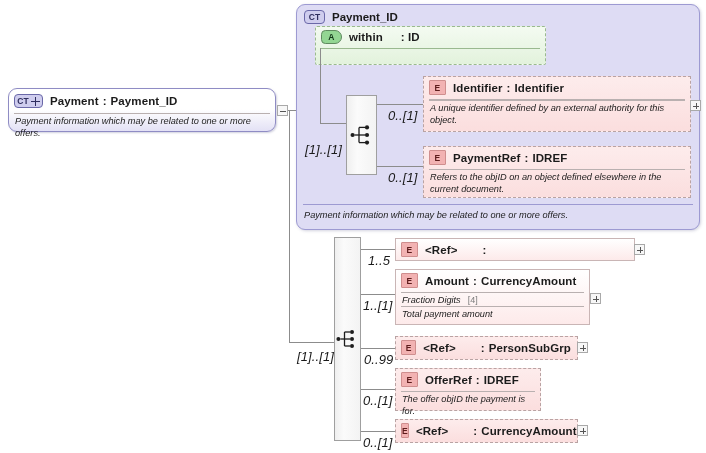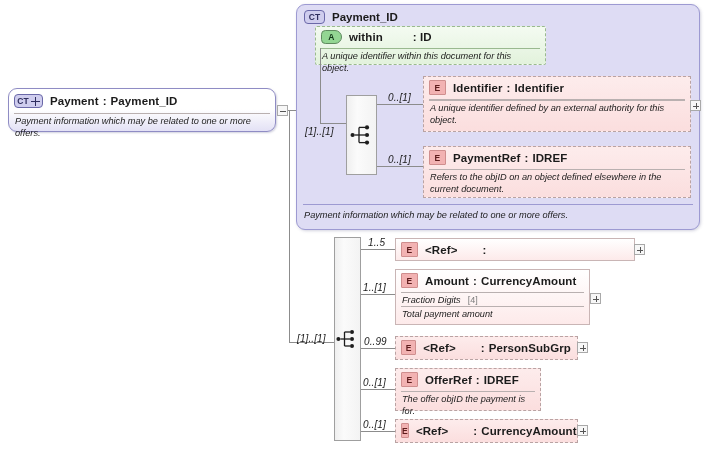--- a/index.html
+++ b/index.html
@@ -125,22 +125,22 @@
   .comp{
     position:absolute;box-sizing:border-box;
     border:1px solid #9f9f9f;
     background:linear-gradient(90deg,#efefef 0%,#fbfbfb 35%,#f3f3f3 100%);
   }
   .comp svg{position:absolute;left:50%;top:50%;transform:translate(-50%,-50%);}
 
   
   .card{
     position:absolute;
-    font-size:10px;font-style:italic;color:#1a1a1a;
-    white-space:nowrap;letter-spacing:.1px;
+    font-size:13px;font-style:italic;color:#1a1a1a;
+    white-space:nowrap;letter-spacing:.1px;margin-top:16px;
   }
 
   
   .ln{position:absolute;background:#8c8c8c;}
   .ln.h{height:1px;}
   .ln.v{width:1px;}
 
   
   .tgl{
     position:absolute;box-sizing:border-box;
@@ -186,24 +186,23 @@
       <span class="t">Payment_ID</span>
     </div>
     <div class="ct-footer-sep" style="top:199px;"></div>
     <div class="ct-footer" style="top:205px;">Payment information which may be related to one or more offers.</div>
   </div>
 
   <div class="node green-dashed" style="left:315px;top:26px;width:231px;height:39px;">
     <div class="hdr" style="padding-top:3px;">
       <span class="badge badge-a">A</span>
       <span class="nm">within</span>
-      <span class="ty" style="padding-left:30px;">: ID</span>
+      <span class="ty" style="padding-left:18px;">: ID</span>
     </div>
     <div class="sep" style="background:#9ab98f;margin-top:2px;"></div>
-    <div class="doc">A unique identifier within this document for this object.</div>
   </div>
 
   <div class="ln v abs" style="left:320px;top:48px;height:75px;"></div>
   <div class="ln h abs" style="left:320px;top:123px;width:26px;"></div>
 
   <div class="comp" style="left:346px;top:95px;width:31px;height:80px;">
     <svg width="24" height="22" viewBox="0 0 24 22">
       <circle cx="2.6" cy="11" r="2.1" fill="#1d1d1d"></circle>
       <line x1="4.6" y1="11" x2="9" y2="11" stroke="#1d1d1d" stroke-width="1.3"></line>
       <line x1="9" y1="3.4" x2="9" y2="18.6" stroke="#1d1d1d" stroke-width="1.3"></line>

